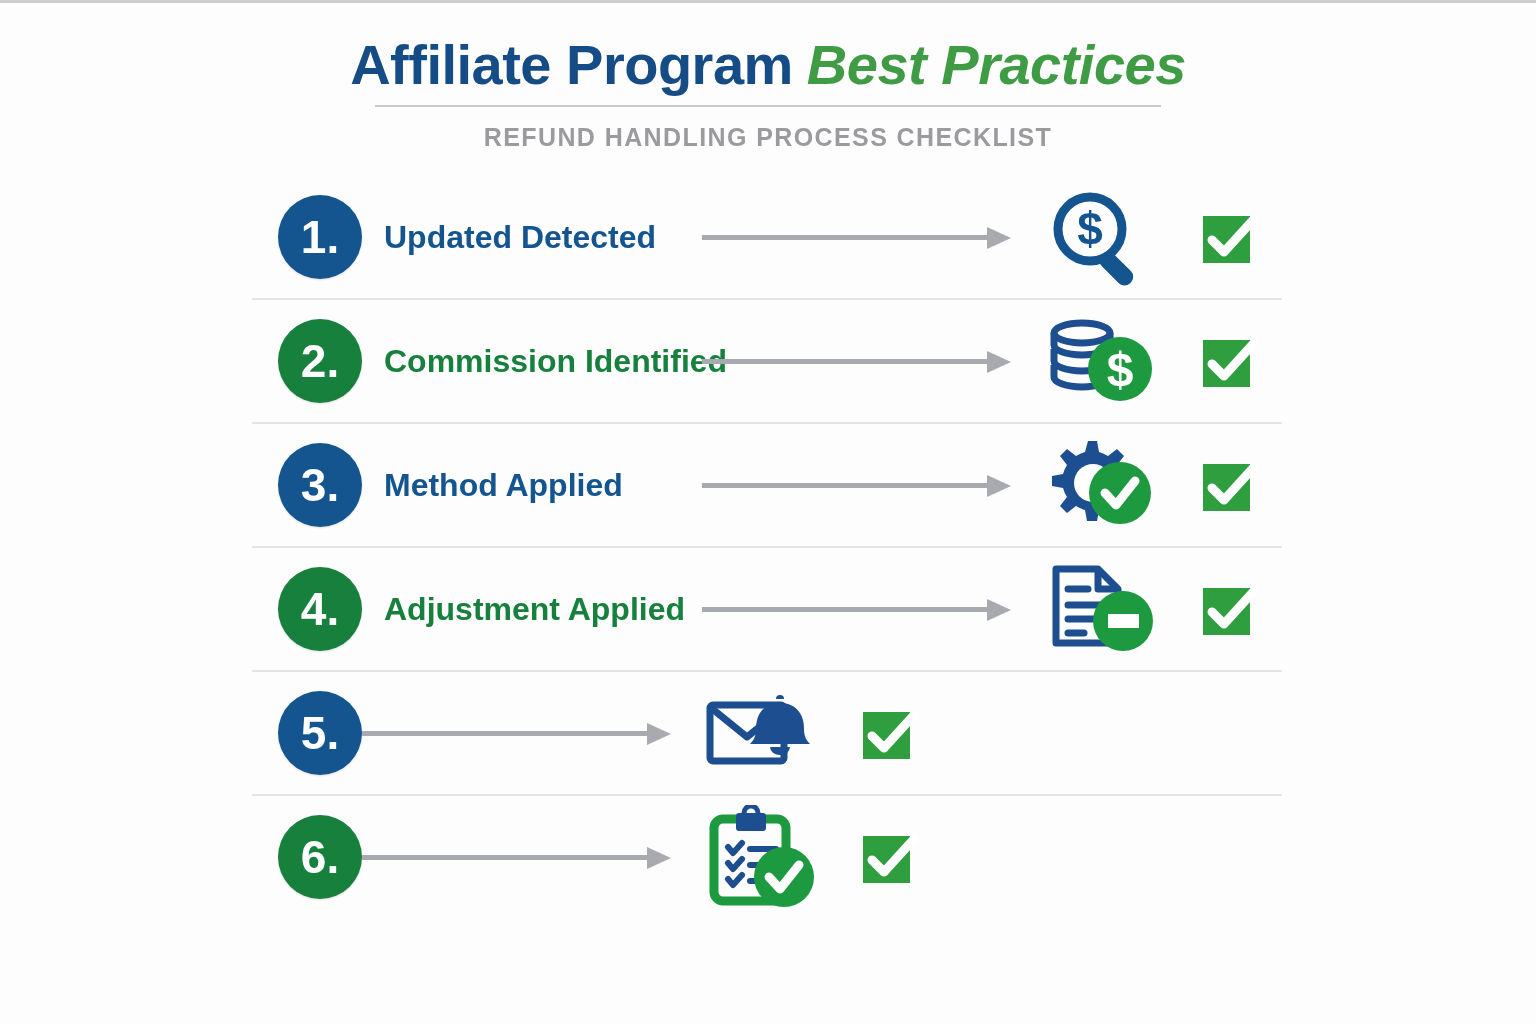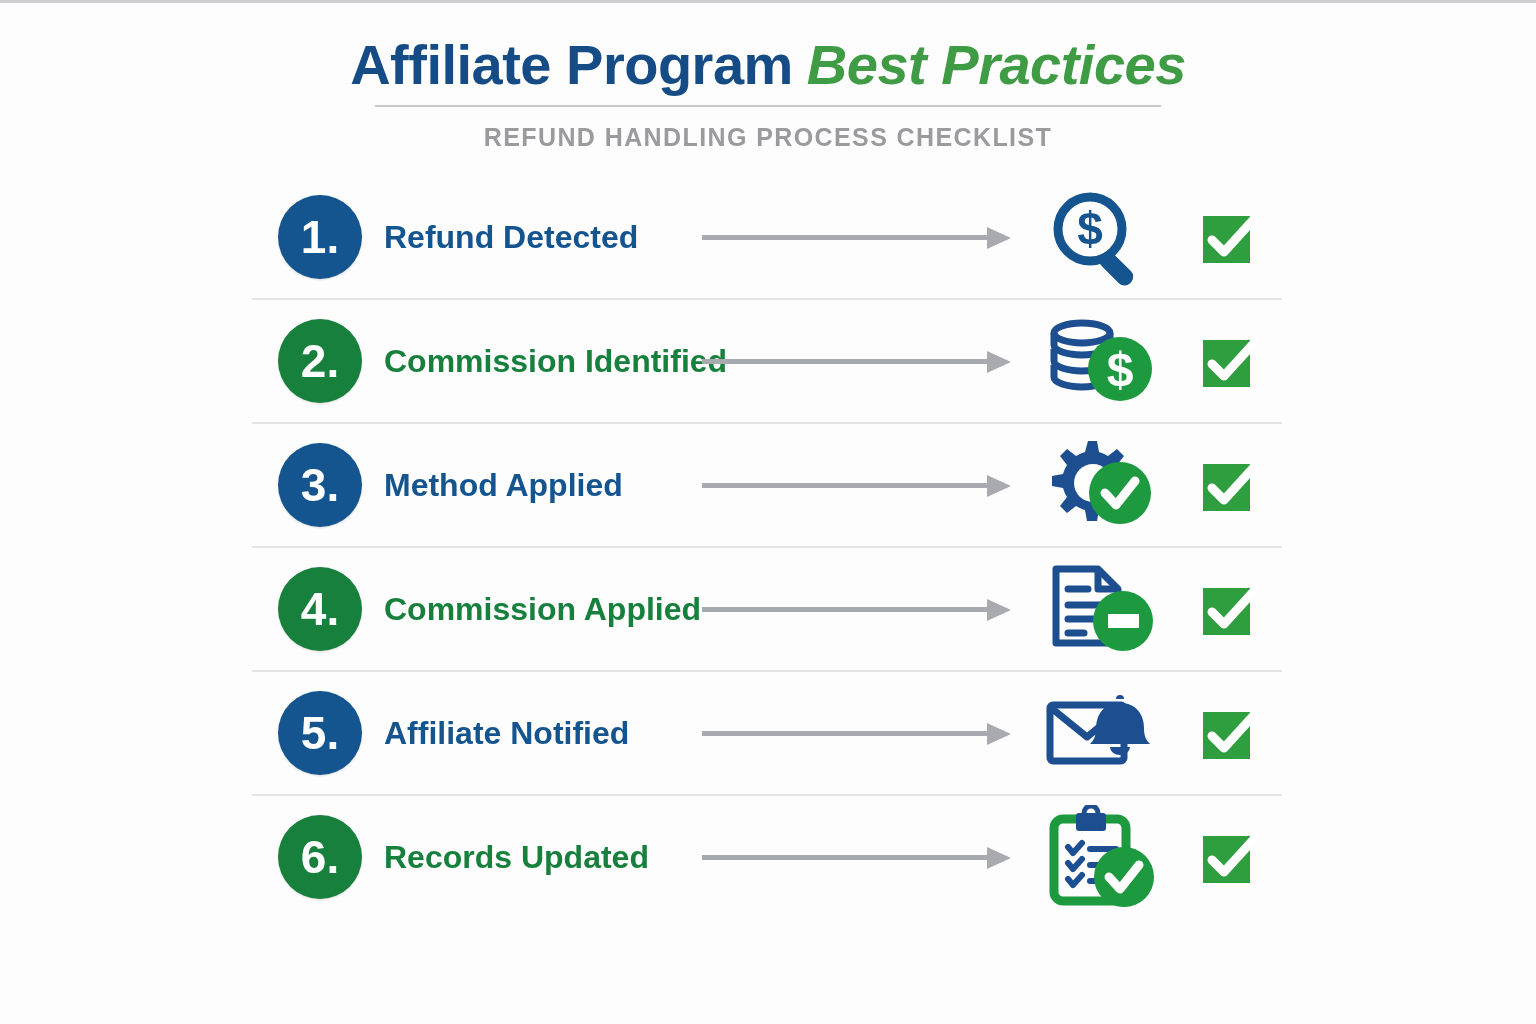--- a/index.html
+++ b/index.html
@@ -169,21 +169,21 @@
       <span class="title-main">Affiliate Program</span><span class="title-accent">Best Practices</span>
     </div>
     <div class="title-rule"></div>
     <div class="subtitle">REFUND HANDLING PROCESS CHECKLIST</div>
   </div>
 
   <div class="steps">
 
     <div class="step-row">
       <div class="num-circle c-blue">1.</div>
-      <div class="step-label t-blue">Refund Detected</div>
+      <div class="step-label t-blue">Updated Detected</div>
       <div class="arrow">
         <div class="shaft"></div>
           <div class="head"></div>
       </div>
       <div class="icon-cell">
         <svg width="120" height="100" viewBox="0 0 120 100">
           <circle cx="52" cy="42" r="32" fill="none" stroke="#14548f" stroke-width="9"></circle>
           <text x="52" y="58" font-family="Liberation Sans, sans-serif" font-size="46" font-weight="bold" fill="#14548f" text-anchor="middle">$</text>
           <rect x="70" y="62" width="17" height="40" rx="8" fill="#14548f" transform="rotate(-45 78 82)"></rect>
         </svg>
@@ -249,21 +249,21 @@
           <svg width="58" height="58" viewBox="0 0 58 58">
             <rect x="3" y="8" width="47" height="47" fill="#2e9e3f"></rect>
             <path d="M12 32 L24 44 L54 11" fill="none" stroke="#ffffff" stroke-width="9" stroke-linecap="round" stroke-linejoin="round"></path>
           </svg>
         </div>
       </div>
     </div>
 
     <div class="step-row">
       <div class="num-circle c-green">4.</div>
-      <div class="step-label t-green">Commission Applied</div>
+      <div class="step-label t-green">Adjustment Applied</div>
       <div class="arrow">
         <div class="shaft"></div>
           <div class="head"></div>
       </div>
       <div class="icon-cell">
         <svg width="120" height="100" viewBox="0 0 120 100">
           <path d="M18 10 h42 l20 20 v54 h-62 z" fill="none" stroke="#1d4e8f" stroke-width="7" stroke-linejoin="round"></path>
           <path d="M60 10 v20 h20" fill="none" stroke="#1d4e8f" stroke-width="7" stroke-linejoin="round"></path>
           <g stroke="#1d4e8f" stroke-width="7" stroke-linecap="round">
             <line x1="30" y1="30" x2="50" y2="30"></line>
@@ -280,21 +280,20 @@
           <svg width="58" height="58" viewBox="0 0 58 58">
             <rect x="3" y="8" width="47" height="47" fill="#2e9e3f"></rect>
             <path d="M12 32 L24 44 L54 11" fill="none" stroke="#ffffff" stroke-width="9" stroke-linecap="round" stroke-linejoin="round"></path>
           </svg>
         </div>
       </div>
     </div>
 
     <div class="step-row">
       <div class="num-circle c-blue">5.</div>
-      <div class="step-label t-blue">Affiliate Notified</div>
       <div class="arrow">
         <div class="shaft"></div>
           <div class="head"></div>
       </div>
       <div class="icon-cell">
         <svg width="120" height="100" viewBox="0 0 120 100">
           <rect x="12" y="22" width="74" height="56" rx="3" fill="none" stroke="#1d4e8f" stroke-width="7"></rect>
           <path d="M12 24 L49 54 L86 24" fill="none" stroke="#1d4e8f" stroke-width="7" stroke-linejoin="round"></path>
           <g fill="#1d4e8f">
             <path d="M78 16 a4 4 0 1 1 8 0 z"></path>
@@ -308,21 +307,20 @@
           <svg width="58" height="58" viewBox="0 0 58 58">
             <rect x="3" y="8" width="47" height="47" fill="#2e9e3f"></rect>
             <path d="M12 32 L24 44 L54 11" fill="none" stroke="#ffffff" stroke-width="9" stroke-linecap="round" stroke-linejoin="round"></path>
           </svg>
         </div>
       </div>
     </div>
 
     <div class="step-row last">
       <div class="num-circle c-green">6.</div>
-      <div class="step-label t-green">Records Updated</div>
       <div class="arrow">
         <div class="shaft"></div>
           <div class="head"></div>
       </div>
       <div class="icon-cell">
         <svg width="120" height="105" viewBox="0 0 120 105">
           <rect x="16" y="14" width="72" height="82" rx="9" fill="none" stroke="#1d9a3f" stroke-width="9"></rect>
           <rect x="38" y="8" width="30" height="18" rx="3" fill="#1d4e8f"></rect>
           <circle cx="53" cy="8" r="7" fill="none" stroke="#1d4e8f" stroke-width="5"></circle>
           <g stroke="#1d4e8f" stroke-width="6" fill="none" stroke-linecap="round" stroke-linejoin="round">

